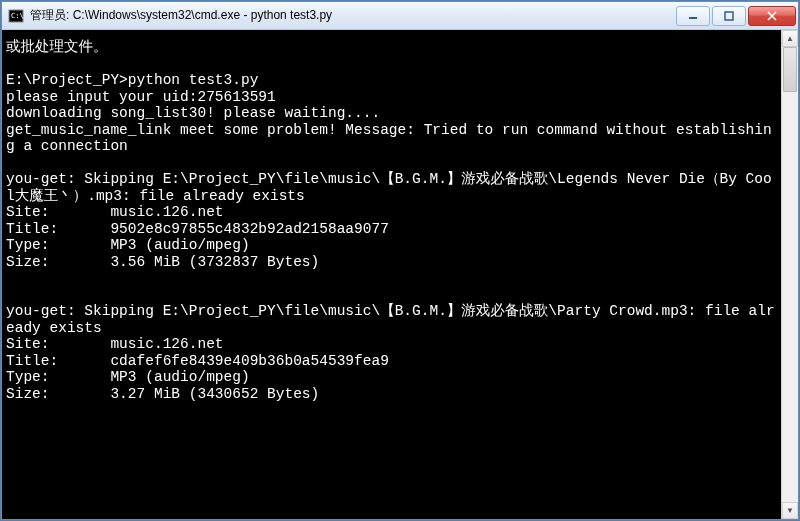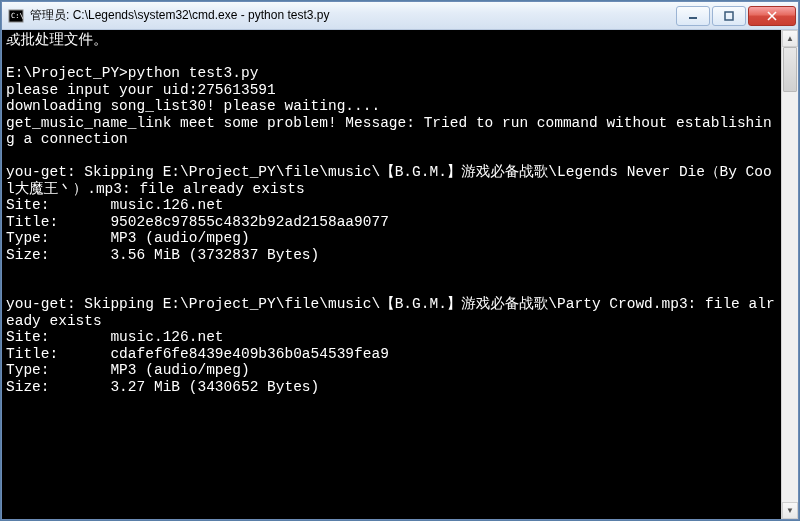--- a/index.html
+++ b/index.html
@@ -72,21 +72,21 @@
     background: #000;
     position: relative;
   }
   .terminal {
     flex: 1;
     background: #000;
     color: #fff;
     font-family: "NSimSun", "SimSun", "Courier New", monospace;
     font-size: 14.5px;
     line-height: 16.5px;
-    padding: 2px 4px;
+    padding: 9px 4px;
     white-space: pre-wrap;
     word-break: break-all;
     overflow: hidden;
     border-radius: 25px;
   }
   .scrollbar {
     width: 17px;
     background: #f0f0f0;
     display: flex;
     flex-direction: column;
@@ -124,21 +124,21 @@
 <body>
 
 <div class="window">
   <div class="titlebar">
     <span class="icon">
       <svg width="16" height="16" viewBox="0 0 16 16">
         <rect x="1" y="2" width="14" height="12" fill="#000" stroke="#888" stroke-width="1"></rect>
         <text x="3" y="10" font-size="7" fill="#fff" font-family="monospace">C:\</text>
       </svg>
     </span>
-    <span class="title-text">管理员: C:\Legends\system32\cmd.exe - python  test3.py</span>
+    <span class="title-text">管理员: C:\Windows\system32\cmd.exe - python  test3.py</span>
     <div class="win-buttons">
       <div class="win-btn">
         <svg width="10" height="10">
             <line x1="1" y1="7" x2="9" y2="7" stroke="#3a5a7a" stroke-width="2"></line>
           </svg>
       </div>
       <div class="win-btn">
         <svg width="10" height="10">
             <rect x="1" y="1" width="8" height="8" fill="none" stroke="#3a5a7a" stroke-width="1.5"></rect>
           </svg>

